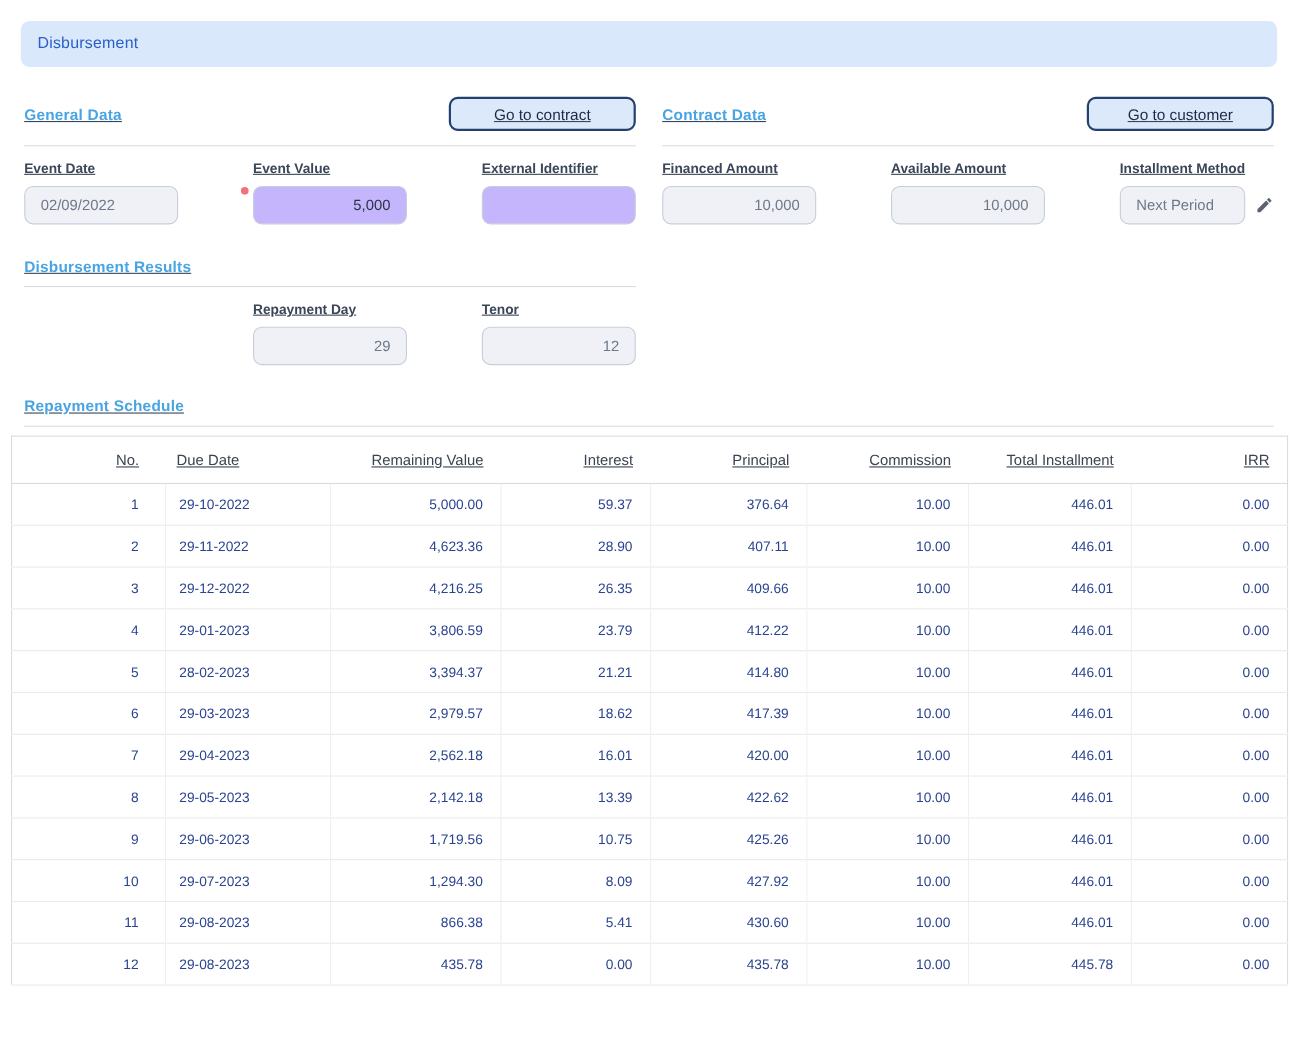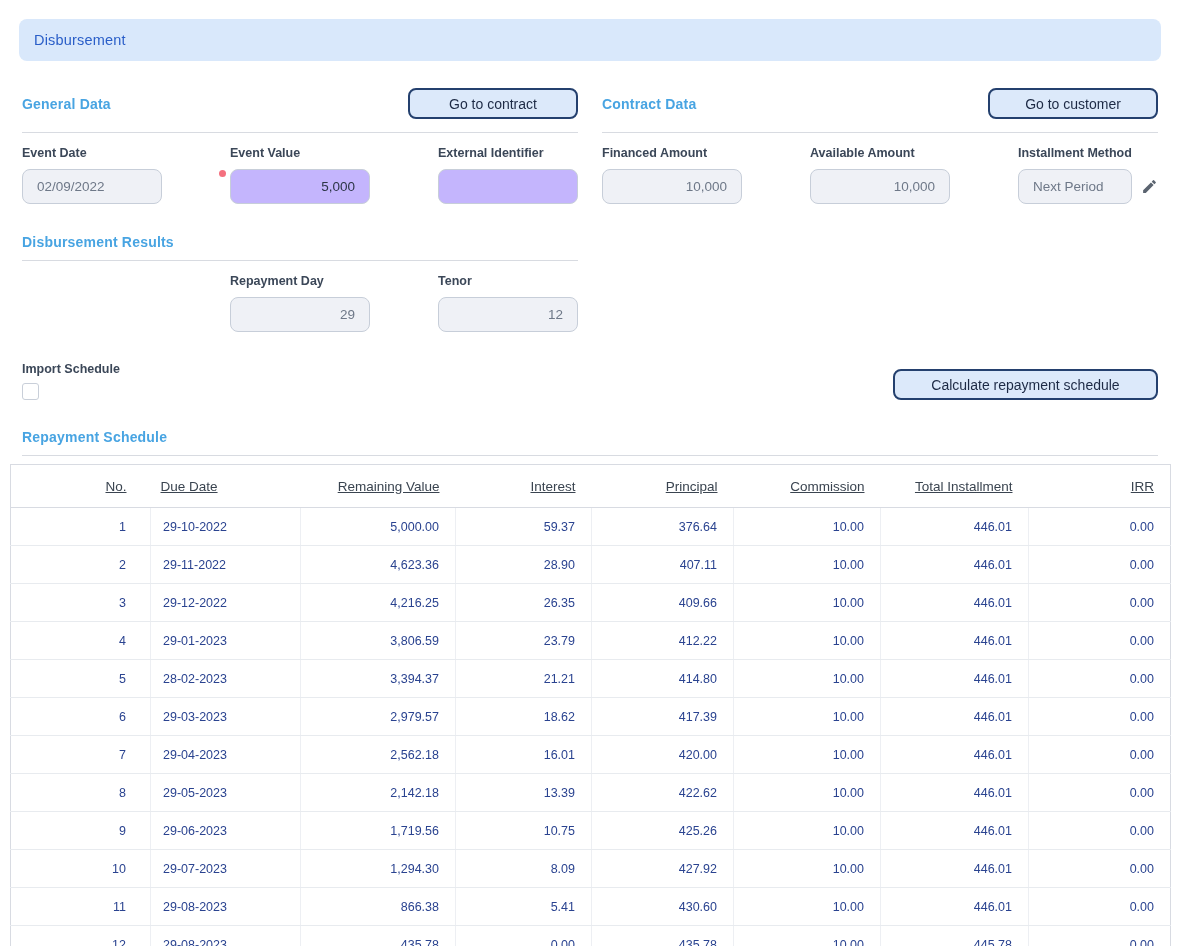--- a/index.html
+++ b/index.html
@@ -9,21 +9,21 @@
     --input-text:#2c3547; --divider:#d8dbe1; --table-border:#d8dbe2; --row-border:#e8ebef;
     --cell-vborder:#edeff3; --header-text:#3a4450; --cell-text:#2a4390; --dot:#f4707f;
     --scrollbar:#d7d7d7;
   }
   *{box-sizing:border-box; margin:0; padding:0;}
   html,body{width:1180px; height:946px; overflow:hidden; background:#fff;
     font-family:"Liberation Sans","DejaVu Sans",sans-serif; color:var(--label);}
   .banner{margin:19px; height:42px; background:var(--banner-bg); border-radius:8px;
     display:flex; align-items:center; padding-left:15px; color:var(--banner-text);
     font-size:14.5px; letter-spacing:.2px;}
-  .content{padding:0 22px;}
+  .content{padding:0 22px;text-decoration:underline;}
   .two-col{display:grid; grid-template-columns:1fr 1fr; column-gap:24px; margin-top:27px;}
   .sec-head{display:flex; justify-content:space-between; align-items:center; min-height:31px;}
   .sec-title{color:var(--section-title); font-size:14px; font-weight:700; letter-spacing:.2px;}
   .btn{background:var(--btn-bg); border:2px solid var(--btn-border); border-radius:8px;
     color:var(--btn-text); font-size:14px; height:31px; min-width:170px; padding:0 20px;
     cursor:pointer; font-family:inherit;}
   .btn-wide{min-width:265px;}
   .divider{border-bottom:1px solid var(--divider); margin-top:13px;}
   .fields{display:grid; grid-template-columns:repeat(3,1fr); column-gap:68px; margin-top:13px;}
   .field label{display:block; font-size:12.5px; font-weight:700; color:var(--label);
@@ -149,27 +149,20 @@
           <label>Tenor</label>
           <div class="inp-wrap">
             <input class="inp num" disabled="" value="12" style="">
           </div>
         </div>
       </div>
     </section>
     <div></div>
   </div>
 
-  <div class="action-row">
-    <div class="import">
-      <label>Import Schedule</label>
-      <input type="checkbox" class="checkbox" id="import-cb" style="">
-    </div>
-    <button class="btn btn-wide">Calculate repayment schedule</button>
-  </div>
 
   <section class="sched-head">
     <h2 class="sec-title">Repayment Schedule</h2>
     <div class="divider" style="margin-top:10px;"></div>
   </section>
 
 </div>
 
 <div class="table-wrap">
   <table>

